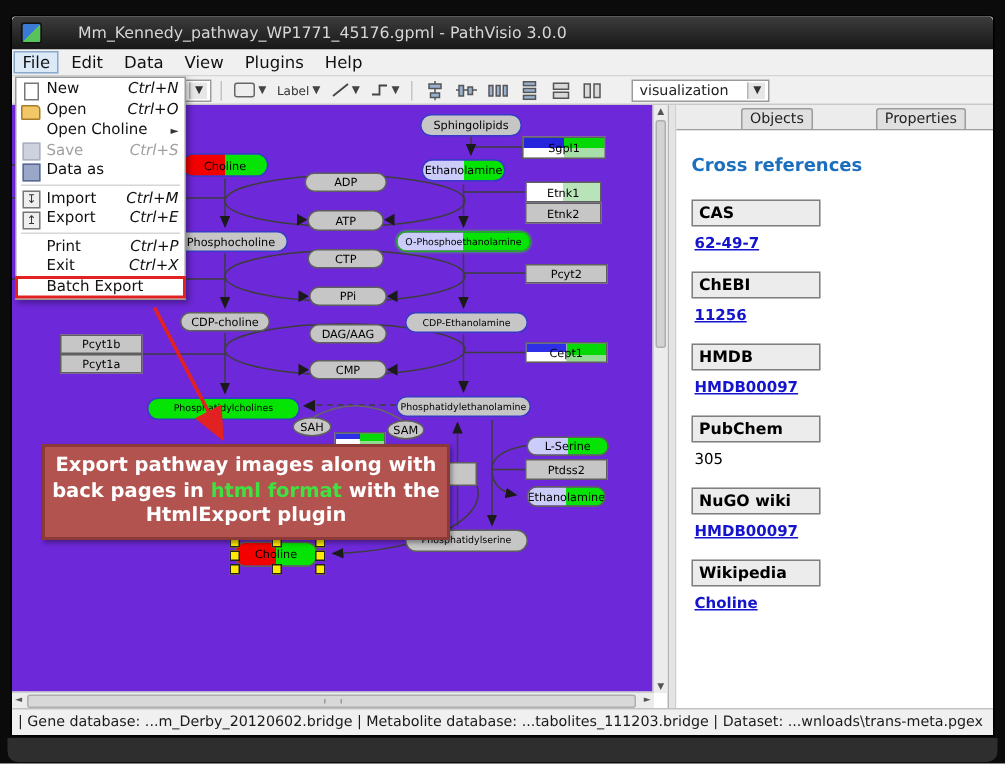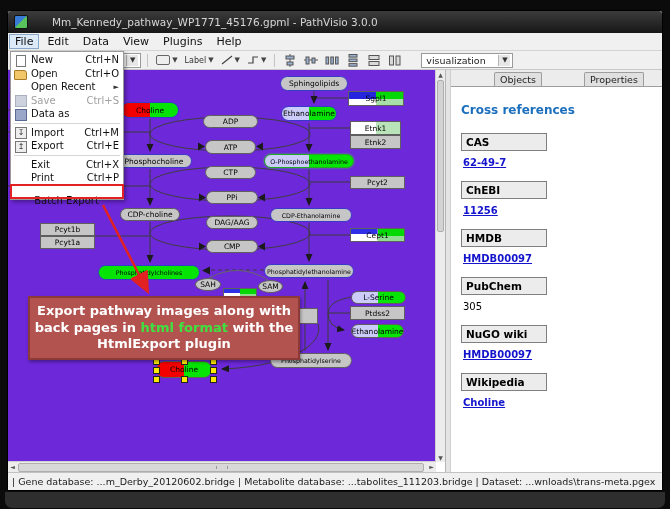--- a/index.html
+++ b/index.html
@@ -67,24 +67,24 @@
   .xref-section{margin-bottom:13px;}
   .xref-header{width:86px;box-sizing:border-box;background:#ececec;border:1px solid #7f7f7f;font-weight:bold;font-size:10.5px;color:#000;padding:2px 4px;margin-bottom:6px;}
   .xref-value{font-size:10px;color:#000;margin-left:2px;}
   .xref-value.link{color:#1414cc;text-decoration:underline;font-weight:bold;}
   
   .statusbar{height:17px;background:#f0f0f0;border-top:1px solid #c2c2c2;display:flex;align-items:center;font-size:9.5px;color:#1a1a1a;padding:0 4px;white-space:nowrap;overflow:hidden;}
   
   .file-menu{position:absolute;left:10px;top:51px;width:112px;background:#fff;border:1px solid #9a9a9a;box-shadow:2px 2px 4px rgba(0,0,0,.35);z-index:40;font-size:10px;color:#111;padding:1px 0;}
   .menu-item{height:13.5px;display:flex;align-items:center;padding:0 4px 0 3px;}
   .menu-item.disabled{color:#a0a0a0;}
-  .menu-item.highlighted{outline:2px solid #e22222;outline-offset:-1px;flex-direction:column;}
+  .menu-item.highlighted{outline:2px solid #e22222;outline-offset:-1px;}
   .mi-icon{width:13px;height:10px;margin-right:4px;flex:none;}
   .mi-label{flex:1;white-space:nowrap;}
-  .mi-short{margin-left:6px;color:inherit;}
+  .mi-short{margin-left:6px;color:inherit;font-style:italic;}
   .mi-sub{font-size:7px;color:#333;}
   .menu-sep{border-top:1px solid #d6d6d6;margin:2px 3px;}
   .ic-new{background:#fff;border:1px solid #777;width:8px;height:10px;margin-left:2px;}
   .ic-folder{background:#f2c768;border:1px solid #a67c28;width:11px;height:8px;border-radius:1px 3px 1px 1px;margin-top:2px;}
   .ic-save{background:#9aa7c9;border:1px solid #5a6a92;width:10px;height:10px;margin-left:1px;}
   .ic-save.dis{background:#cdd2de;border-color:#aab0bf;}
   .ic-port{width:10px;height:10px;border:1px solid #777;background:#eee;margin-left:1px;text-align:center;line-height:9px;font-size:8px;color:#333;}
   
   .overlay{position:absolute;inset:0;z-index:60;pointer-events:none;}
 </style>
@@ -343,21 +343,21 @@
     </div>
     <div class="menu-item">
       <span class="mi-icon">
         <span class="ic-folder" style="display: block;"></span>
       </span>
       <span class="mi-label">Open</span>
       <span class="mi-short">Ctrl+O</span>
     </div>
     <div class="menu-item">
       <span class="mi-icon"></span>
-      <span class="mi-label">Open Recent</span>
+      <span class="mi-label">Open Choline</span>
       <span class="mi-short"></span>
       <span class="mi-sub">►</span>
     </div>
     <div class="menu-item disabled">
       <span class="mi-icon">
         <span class="ic-save dis" style="display: block;"></span>
       </span>
       <span class="mi-label">Save</span>
       <span class="mi-short">Ctrl+S</span>
     </div>
@@ -377,29 +377,29 @@
       <span class="mi-short">Ctrl+M</span>
     </div>
     <div class="menu-item">
       <span class="mi-icon">
         <span class="ic-port" style="display: block;">↥</span>
       </span>
       <span class="mi-label">Export</span>
       <span class="mi-short">Ctrl+E</span>
     </div>
     <div class="menu-sep"></div>
+    <div class="menu-item">
+      <span class="mi-icon"></span>
+      <span class="mi-label">Print</span>
+      <span class="mi-short">Ctrl+P</span>
+    </div>
     <div class="menu-item">
       <span class="mi-icon"></span>
       <span class="mi-label">Exit</span>
       <span class="mi-short">Ctrl+X</span>
-    </div>
-    <div class="menu-item">
-      <span class="mi-icon"></span>
-      <span class="mi-label">Print</span>
-      <span class="mi-short">Ctrl+P</span>
     </div>
     <div class="menu-item highlighted">
       <span class="mi-icon"></span>
       <span class="mi-label">Batch Export</span>
       <span class="mi-short"></span>
     </div>
   </div>
 
 <svg class="overlay" width="670" height="509">
   <defs>

